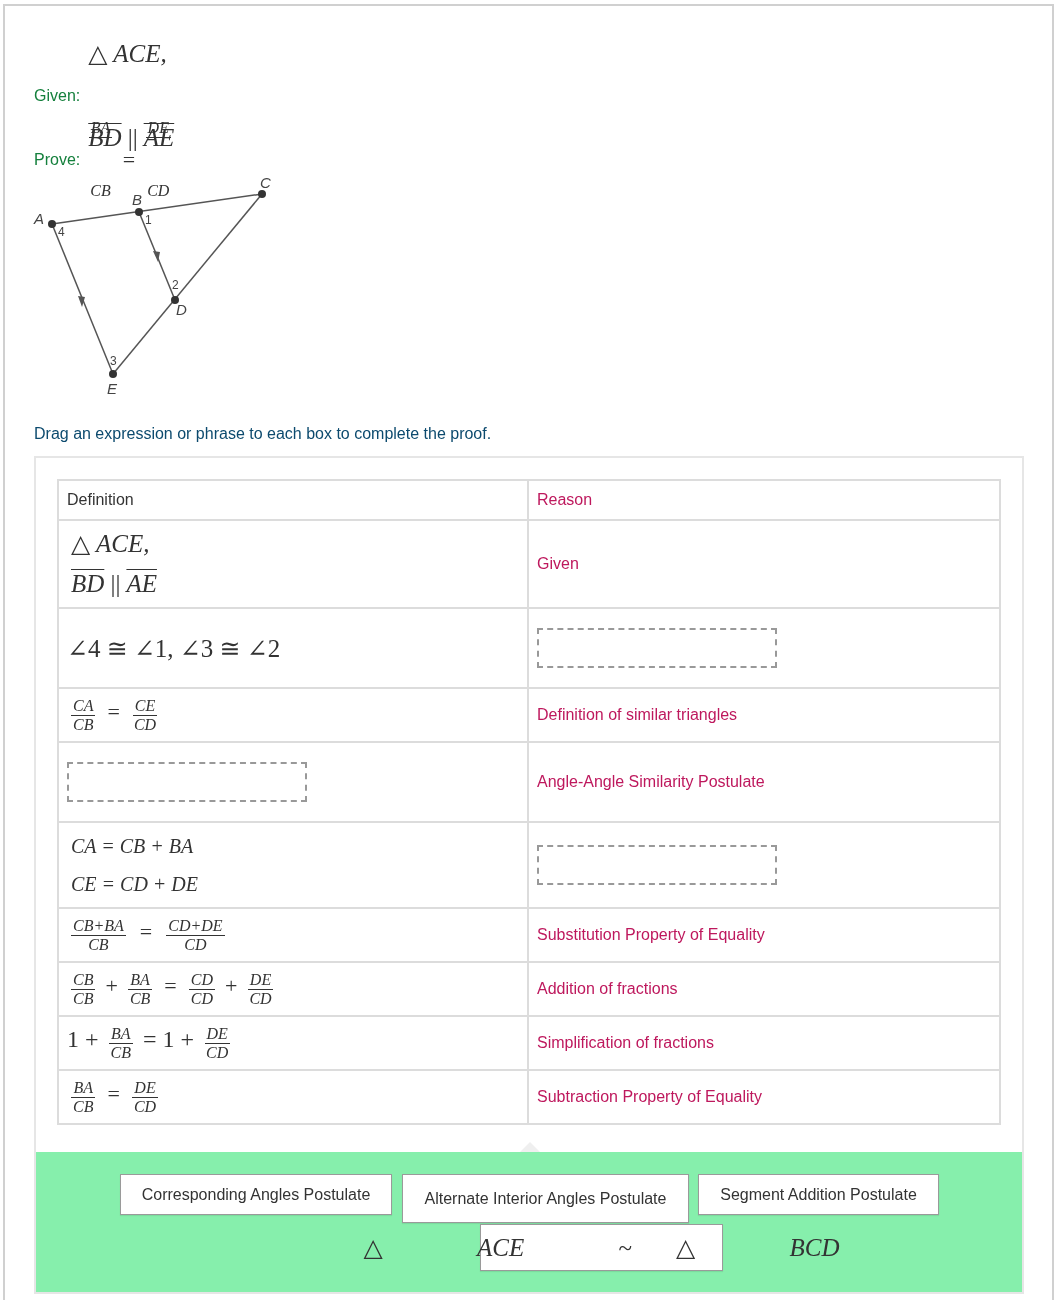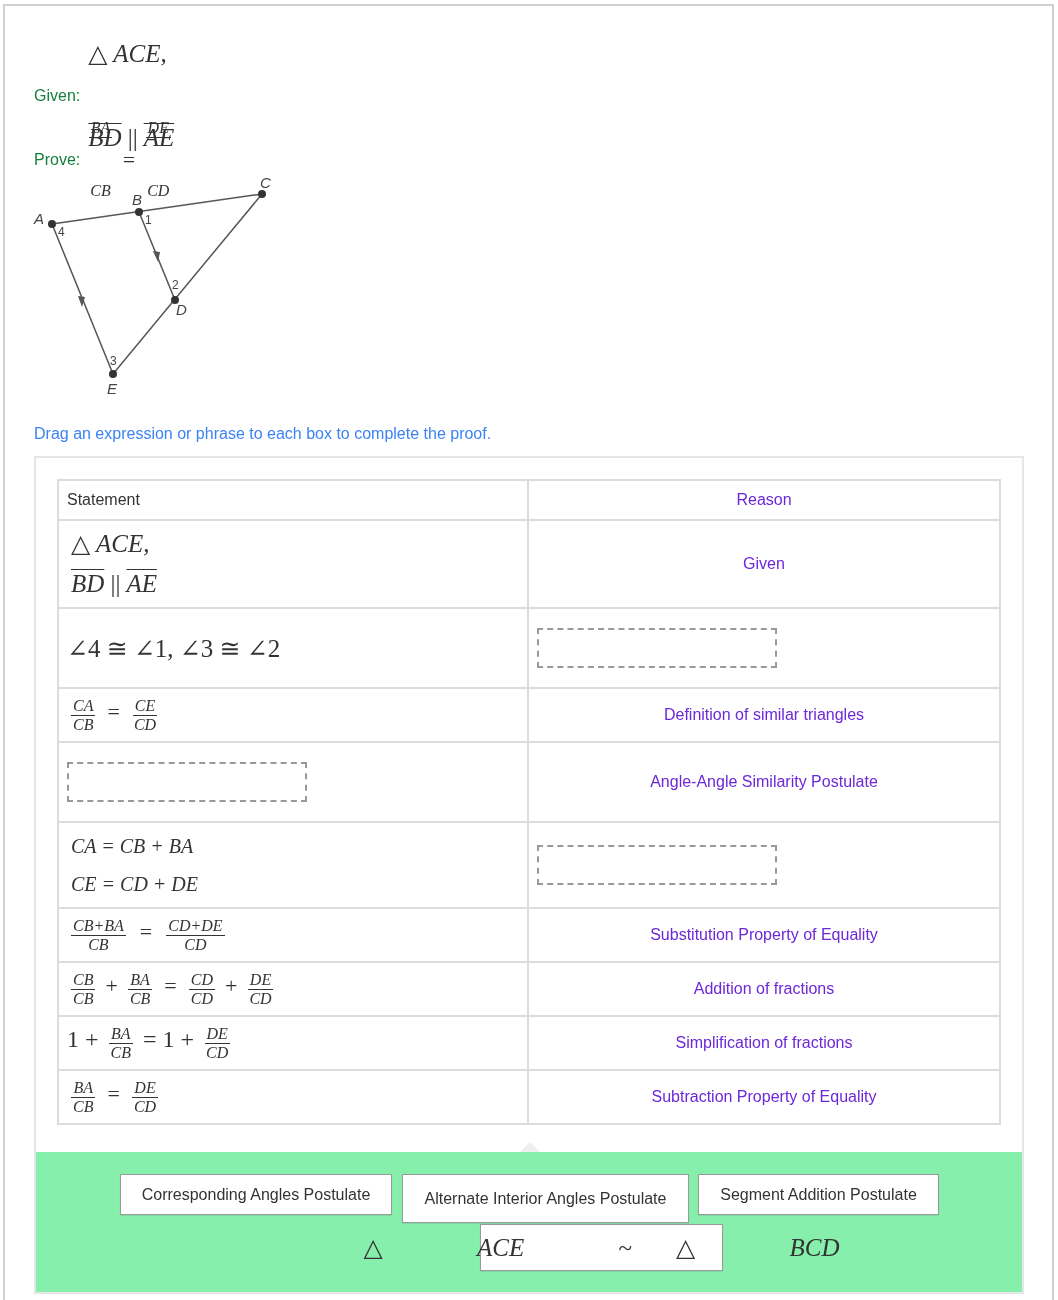--- a/index.html
+++ b/index.html
@@ -16,27 +16,27 @@
   
   .given { position: absolute; left: 34px; top: 34px; display: flex; align-items: center; }
   .lbl { font-size: 16px; color: #15803d; margin-right: 8px; }
   .given .stack { display: flex; flex-direction: column; font-size: 25px; line-height: 40px; }
   .prove { position: absolute; left: 34px; top: 120px; display: flex; align-items: center; }
   .prove .math { font-size: 16px; }
   .prove .eq { font-size: 22px; margin: 0 10px; font-style: normal; }
 
   .diagram { position: absolute; left: 28px; top: 170px; }
 
-  .instr { position: absolute; left: 34px; top: 425px; font-size: 16px; color: #3b82f6; }
+  .instr { position: absolute; left: 34px; top: 425px; font-size: 16px; color: #0c4a6e; }
 
   .panel { position: absolute; left: 34px; top: 456px; width: 990px; height: 838px; border: 2px solid #e6e6e6; box-sizing: border-box; background: #fff; }
   table.proof { position: absolute; left: 21px; top: 21px; width: 944px; border-collapse: collapse; }
   table.proof td { border: 2px solid #dcdcdc; padding: 0 8px; vertical-align: middle; }
   table.proof td.stmt { width: 452px; }
-  table.proof td.rsn { font-size: 16px; color: #6d28d9; text-align: center; }
+  table.proof td.rsn { font-size: 16px; color: #be185d; }
   .hdr td { height: 38px; font-size: 16px; }
   .drop { width: 240px; height: 40px; border: 2px dashed #999; box-sizing: border-box; }
 
   .bank { position: absolute; left: 0; top: 694px; width: 986px; height: 140px; background: #86efac; }
   .bank .caret { position: absolute; left: 484px; top: -10px; width: 0; height: 0; border-left: 10px solid transparent; border-right: 10px solid transparent; border-bottom: 10px solid #efefef; }
   .chip { position: absolute; background: #fff; border: 1px solid #9a9a9a; box-sizing: border-box; display: flex; align-items: center; justify-content: center; font-size: 16px; color: #333; cursor: grab; box-shadow: 0 1px 1px rgba(0,0,0,0.08); }
   .chip.m { font-size: 25px; }
 </style>
 </head>
 <body>
@@ -92,21 +92,21 @@
     <text x="30" y="66" font-size="12">4</text>
   </g>
 </svg>
 
 <div class="instr">Drag an expression or phrase to each box to complete the proof.</div>
 
 <div class="panel">
   <table class="proof">
     <tbody>
         <tr class="hdr">
-      <td class="stmt">Statement</td>
+      <td class="stmt">Definition</td>
       <td class="rsn">Reason</td>
     </tr>
 
     <tr style="height:88px">
       <td class="stmt">
         <div class="math" style="font-size:25px; line-height:40px; padding-left:4px;">
           <div><span class="tri">△</span> <span>ACE,</span></div>
           <div><span class="ol">BD</span> <span class="up">||</span> <span class="ol">AE</span></div>
         </div>
       </td>

